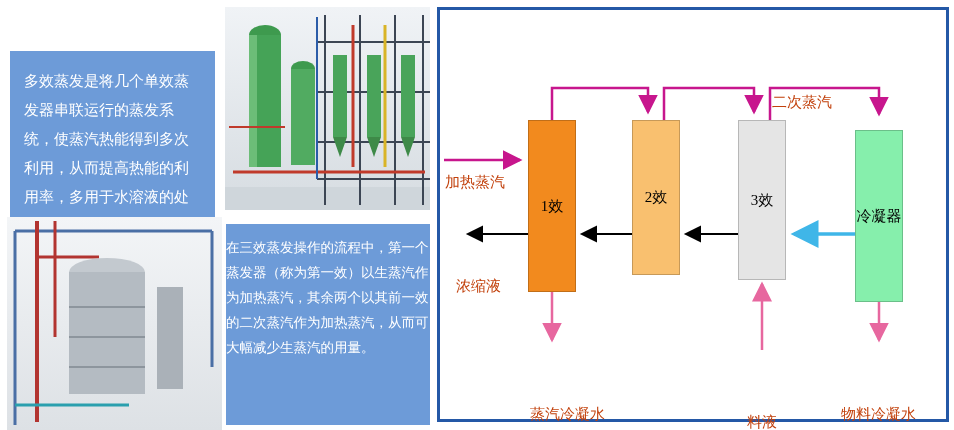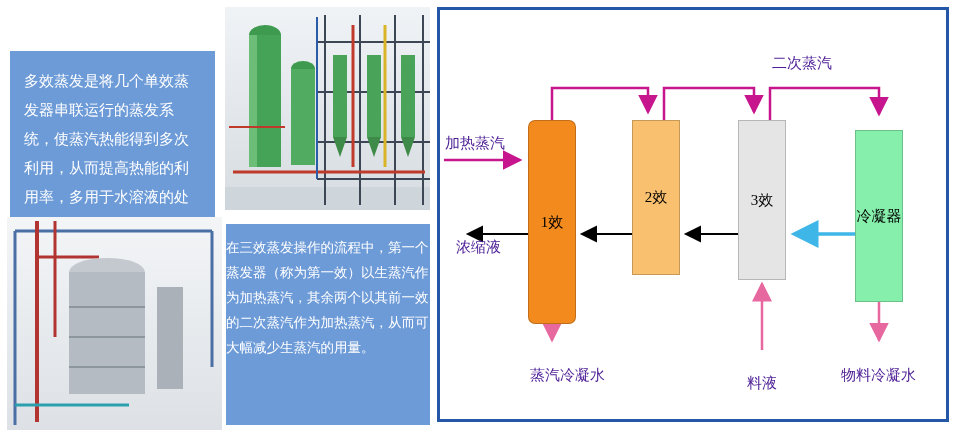--- a/index.html
+++ b/index.html
@@ -15,21 +15,21 @@
   .render-top { left:225px; top:7px; width:205px; height:203px; }
   .render-bottom { left:7px; top:217px; width:215px; height:213px; }
   .render svg { display:block; }
 
   .diagram { position:absolute; left:437px; top:7px; width:512px; height:415px; background:#fff; border:3px solid #2458A6; }
   .diagram .lines { position:absolute; left:0; top:0; width:506px; height:409px; }
 
   .unit { position:absolute; display:flex; align-items:center; justify-content:center;
           font-family:"Liberation Serif", serif; font-size:15px; color:#000;
           border:1px solid rgba(0,0,0,0.2); }
-  .dlabel { position:absolute; font-family:Liberation Sans, sans-serif; font-size:15px; color:#4c1d95; white-space:nowrap; }
+  .dlabel { position:absolute; font-family:Liberation Sans, sans-serif; font-size:15px; color:#c2410c; white-space:nowrap;margin-top:39px; }
 </style>
 </head>
 <body>
 
 <div class="canvas">
 
   <div class="text-panel intro-panel">
     <p>多效蒸发是将几个单效蒸发器串联运行的蒸发系统，使蒸汽热能得到多次利用，从而提高热能的利用率，多用于水溶液的处理。</p>
   </div>
 
@@ -126,21 +126,21 @@
         <path stroke="#000" stroke-width="2.2" d="M298 224 H246" marker-end="url(#m-black)"></path>
         <path stroke="#000" stroke-width="2.2" d="M192 224 H142" marker-end="url(#m-black)"></path>
         <path stroke="#000" stroke-width="2.2" d="M88 224 H28" marker-end="url(#m-black)"></path>
         <path stroke="#3FB6E8" stroke-width="3.5" d="M415 224 H354" marker-end="url(#m-blue)"></path>
         <path stroke="#E7679F" stroke-width="2.5" d="M112 278 V330" marker-end="url(#m-pink)"></path>
         <path stroke="#E7679F" stroke-width="2.5" d="M322 340 V274" marker-end="url(#m-pink)"></path>
         <path stroke="#E7679F" stroke-width="2.5" d="M439 284 V330" marker-end="url(#m-pink)"></path>
       </g>
     </svg>
 
-    <div class="unit" style="left: 88px; top: 110px; width: 48px; height: 204px; background-color: rgb(242, 138, 30); border-radius: 7px;">1效</div>
+    <div class="unit" style="left: 88px; top: 110px; width: 48px; height: 172px; background-color: rgb(242, 138, 30);">1效</div>
     <div class="unit" style="left: 192px; top: 110px; width: 48px; height: 155px; background-color: rgb(249, 192, 111);">2效</div>
     <div class="unit" style="left: 298px; top: 110px; width: 48px; height: 160px; background-color: #e5e5e5;">3效</div>
     <div class="unit" style="left: 415px; top: 120px; width: 48px; height: 172px; background-color: #86efac;">冷凝器</div>
 
     <div class="dlabel" style="left:332px; top:44px;">二次蒸汽</div>
     <div class="dlabel" style="left:5px;   top:124px;">加热蒸汽</div>
     <div class="dlabel" style="left:16px;  top:228px;">浓缩液</div>
     <div class="dlabel" style="left:90px;  top:356px;">蒸汽冷凝水</div>
     <div class="dlabel" style="left:307px; top:364px;">料液</div>
     <div class="dlabel" style="left:401px; top:356px;">物料冷凝水</div>

